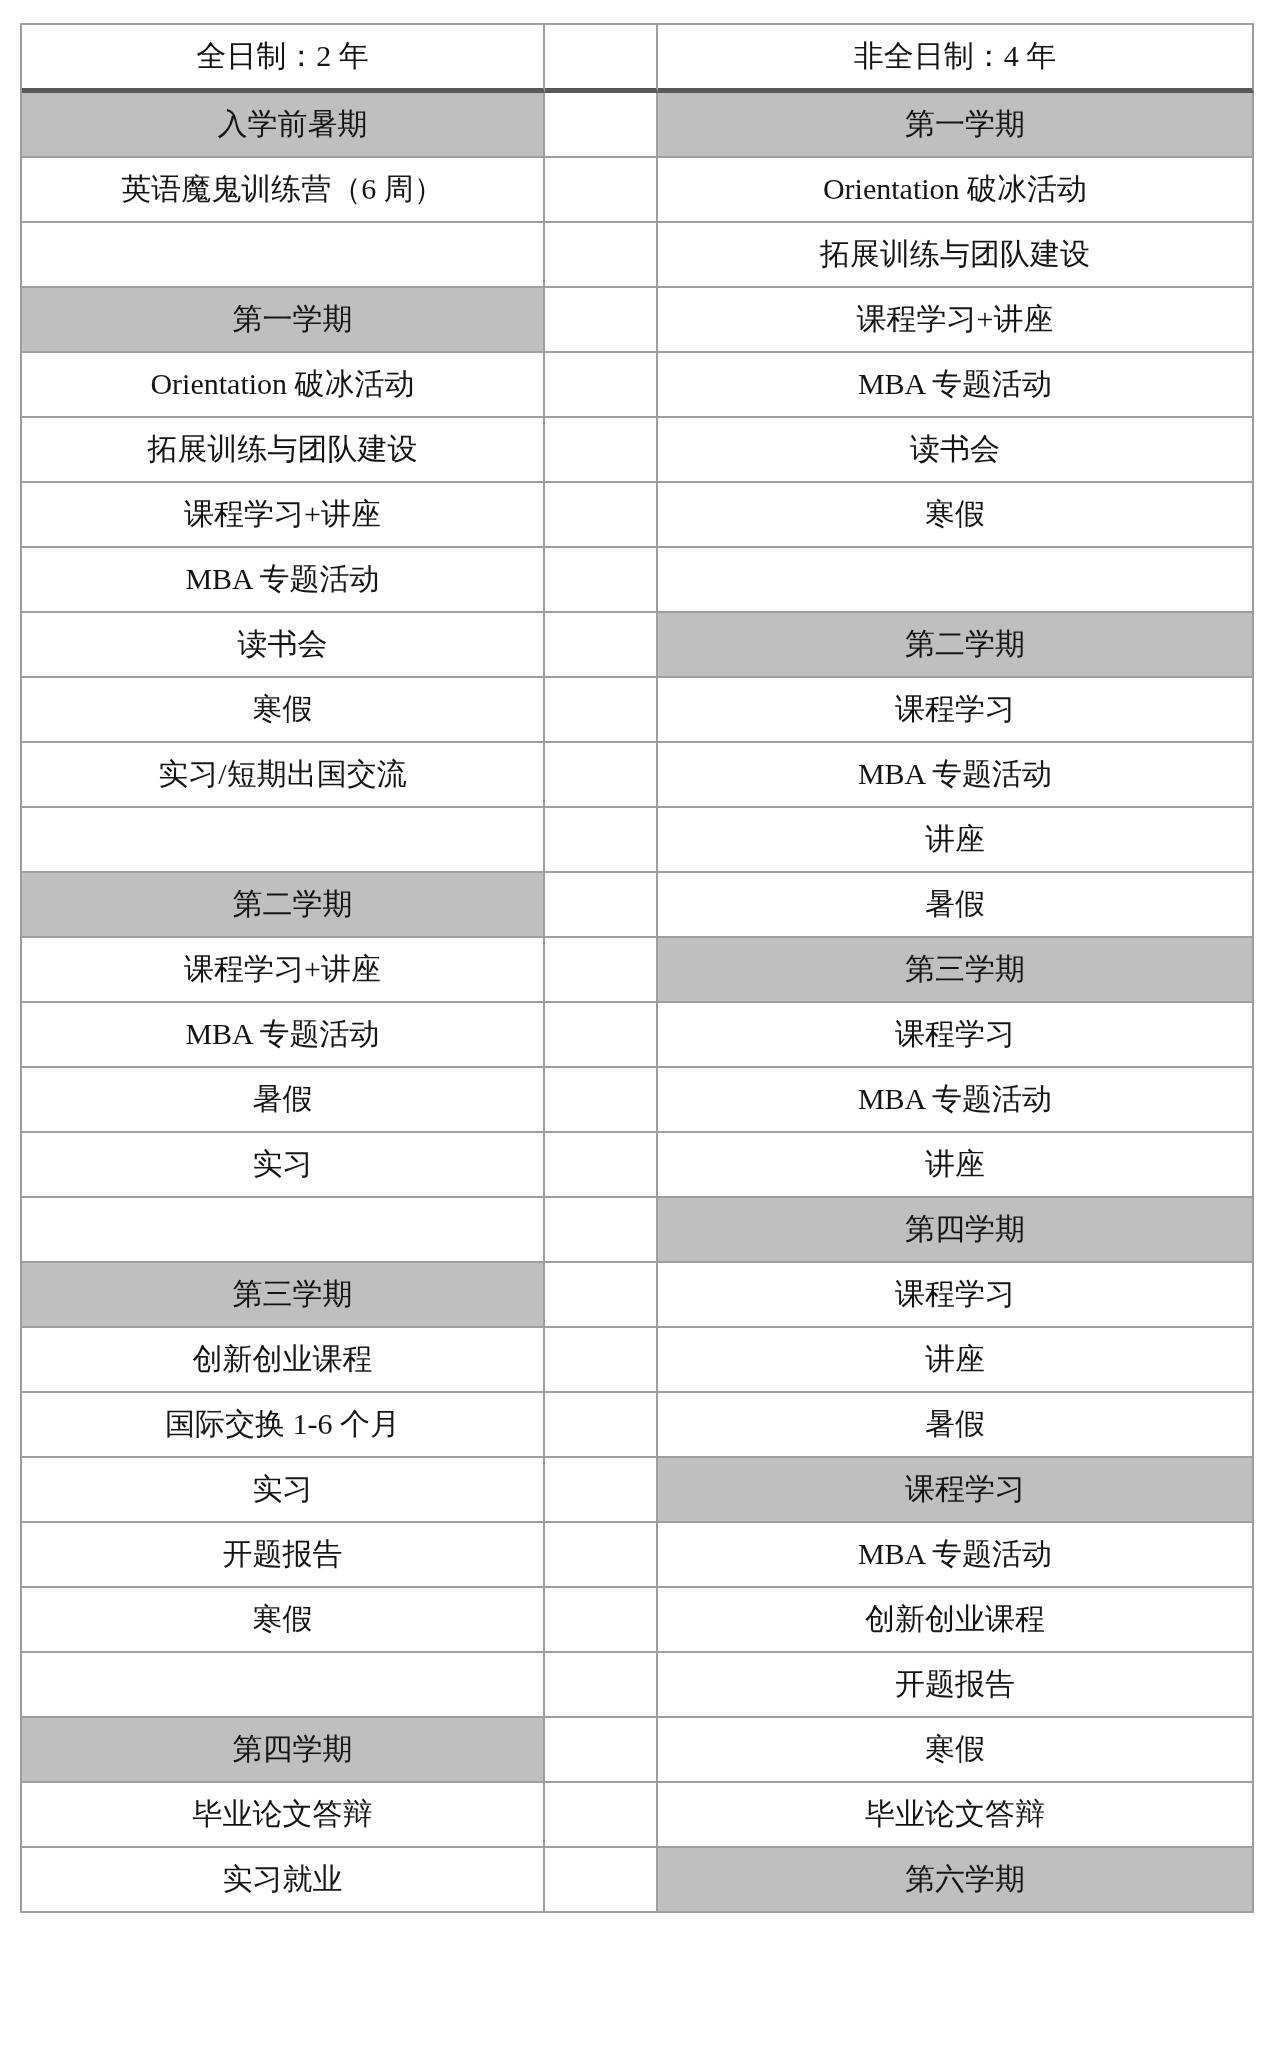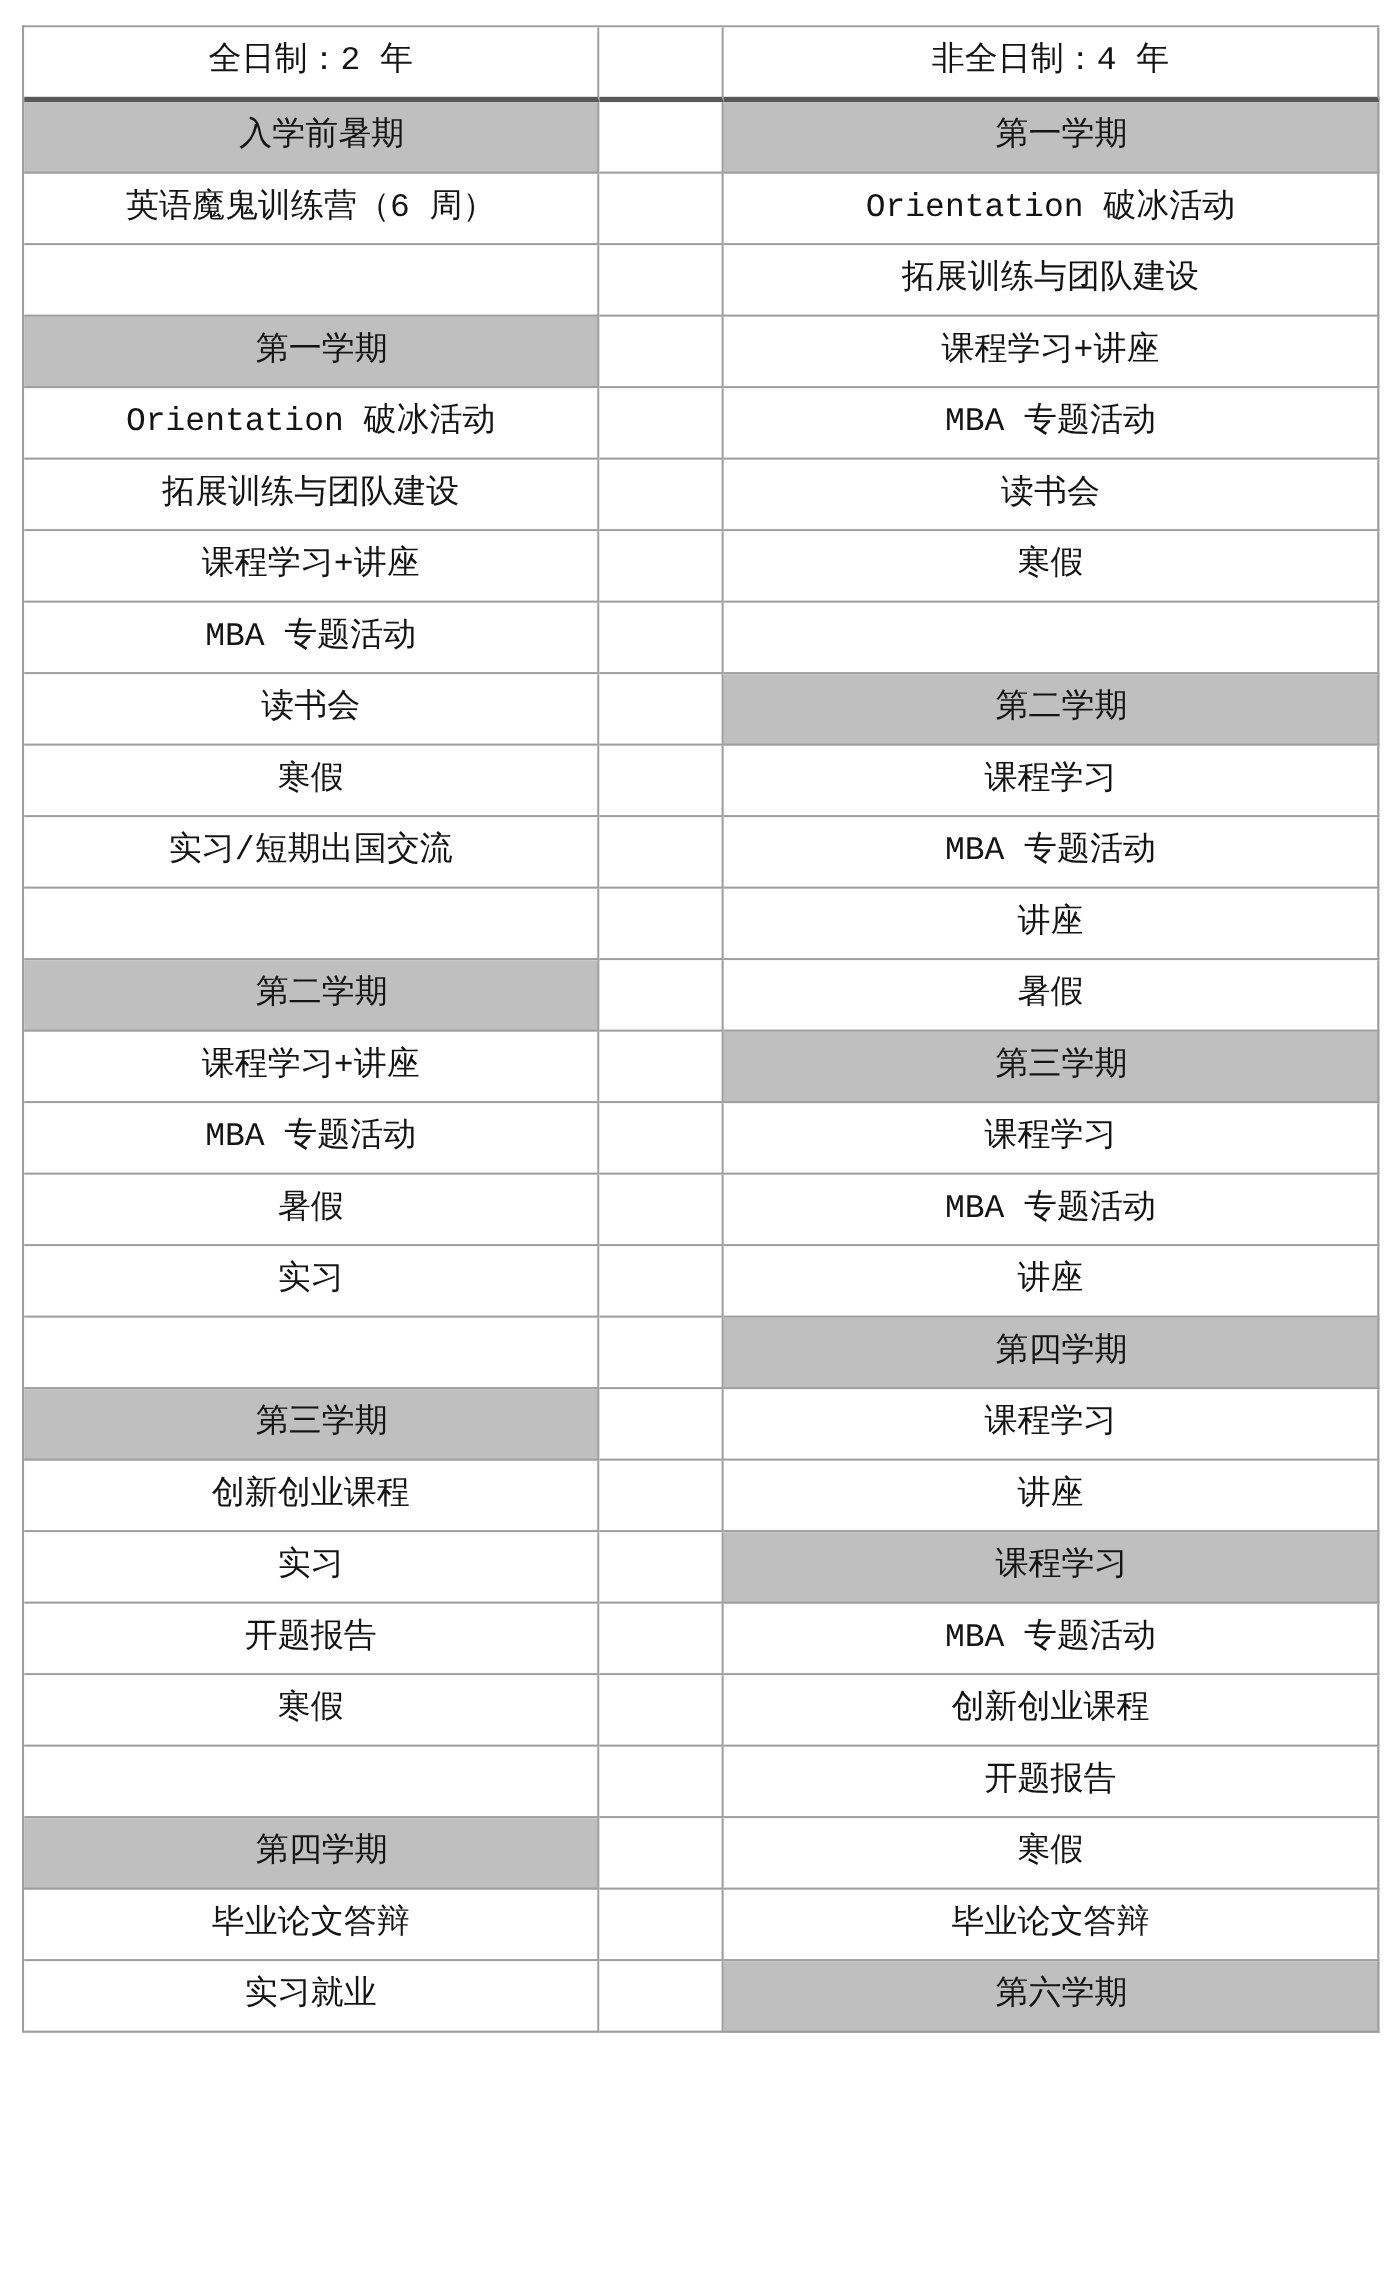--- a/index.html
+++ b/index.html
@@ -6,21 +6,21 @@
     margin: 0;
     padding: 0;
     background: #ffffff;
   }
   .page {
     position: relative;
     width: 1272px;
     height: 2006px;
     background: var(--bg, #ffffff);
     overflow: hidden;
-    font-family: Liberation Mono, monospace;
+    font-family: Liberation Serif, serif;
   }
   table.schedule {
     position: absolute;
     left: 20px;
     top: 23px;
     width: 1232px;
     border-collapse: separate;
     border-spacing: 0;
     table-layout: fixed;
     border-left: 2px solid var(--grid, #9e9e9e);
@@ -163,20 +163,25 @@
           <td class="shaded">第三学期</td>
           <td></td>
           <td>课程学习</td>
         </tr>
         <tr>
           <td>创新创业课程</td>
           <td></td>
           <td>讲座</td>
         </tr>
         <tr>
+          <td>国际交换 1-6 个月</td>
+          <td></td>
+          <td>暑假</td>
+        </tr>
+        <tr>
           <td>实习</td>
           <td></td>
           <td class="shaded">课程学习</td>
         </tr>
         <tr>
           <td>开题报告</td>
           <td></td>
           <td>MBA 专题活动</td>
         </tr>
         <tr>

